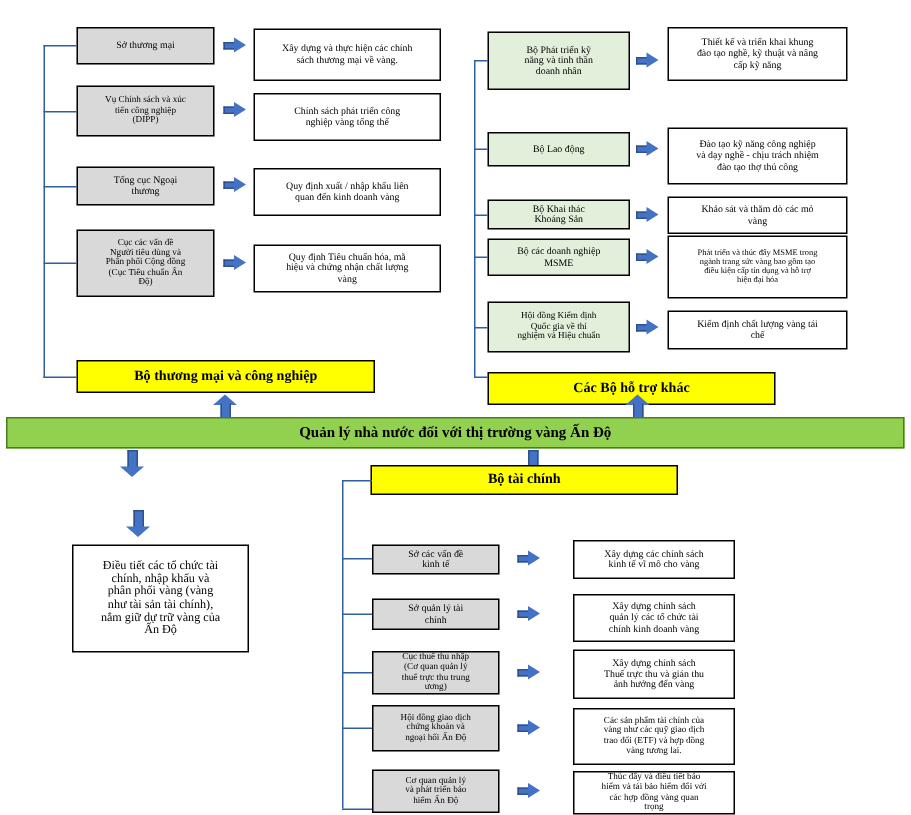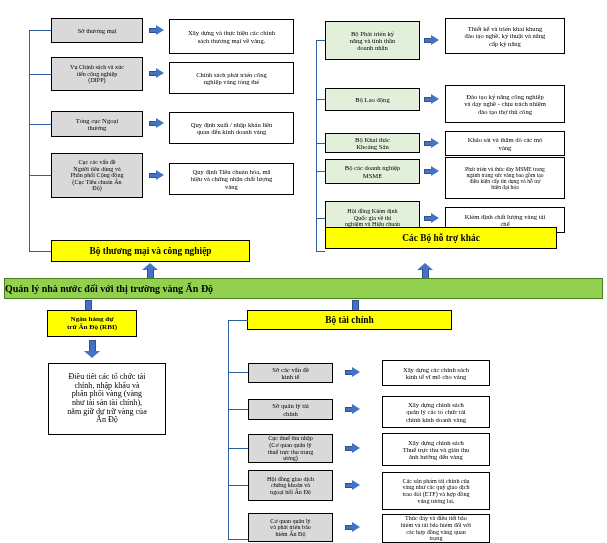--- a/index.html
+++ b/index.html
@@ -33,21 +33,21 @@
   .t7   {font-size:6.6px;}
   .t75  {font-size:7.1px;}
   .t8   {font-size:8.1px;}
   .t9   {font-size:9.4px;font-weight:bold;}
 
   
   .banner{
     position:absolute;
     background:#92d050;
     border:1.2px solid #4a7d1e;
-    display:flex;align-items:center;
+    display:flex;align-items:center;justify-content:center;
     font-weight:bold;font-size:10px;
     box-sizing:border-box;
   }
 
   
   .ln{position:absolute;background:#2e5fa3;}
   .lnv{width:1.2px;}
   .lnh{height:1.2px;}
 
   
@@ -190,21 +190,21 @@
   <div class="box white t7" style="left:445px;top:131px;width:120px;height:25px;">
     <span>Khảo sát và thăm dò các mỏ vàng</span>
   </div>
   <div class="box white t6" style="left:445px;top:157px;width:120px;height:42px;">
     <span>Phát triển và thúc đẩy MSME trong ngành trang sức vàng bao gồm tạo điều kiện cấp tín dụng và hỗ trợ hiện đại hóa</span>
   </div>
   <div class="box white t7" style="left:445px;top:207px;width:120px;height:26px;">
     <span>Kiểm định chất lượng vàng tái chế</span>
   </div>
 
-  <div class="box yellow t9" style="left:325px;top:227px;width:232px;height:22px;">
+  <div class="box yellow t9" style="left:325px;top:248px;width:192px;height:22px;">
     <span>Các Bộ hỗ trợ khác</span>
   </div>
 
   <div class="varr up" style="left:142px;top:263px;"></div>
   <div class="varr up" style="left:142px;top:263px;">
       <b></b>
       <i></i>
     </div>
   <div class="varr up" style="left:417px;top:263px;">
       <b></b>
@@ -217,23 +217,20 @@
 
   <div class="varr down" style="left:80px;top:300px;">
       <i></i>
       <b></b>
     </div>
   <div class="varr down" style="left:347px;top:300px;">
       <i></i>
       <b></b>
     </div>
 
-  <div class="box yellow t75" style="left:47px;top:310px;width:90px;height:27px;">
-    <span>Ngân hàng dự trữ Ấn Độ (RBI)</span>
-  </div>
   <div class="varr down" style="left:84px;top:340px;">
       <i></i>
       <b></b>
     </div>
   <div class="box yellow t9" style="left:247px;top:310px;width:205px;height:20px;">
     <span>Bộ tài chính</span>
   </div>
 
   <div class="box white t8" style="left:48px;top:363px;width:118px;height:72px;">
     <span>Điều tiết các tổ chức tài chính, nhập khẩu và phân phối vàng (vàng như tài sản tài chính), nắm giữ dự trữ vàng của Ấn Độ</span>

